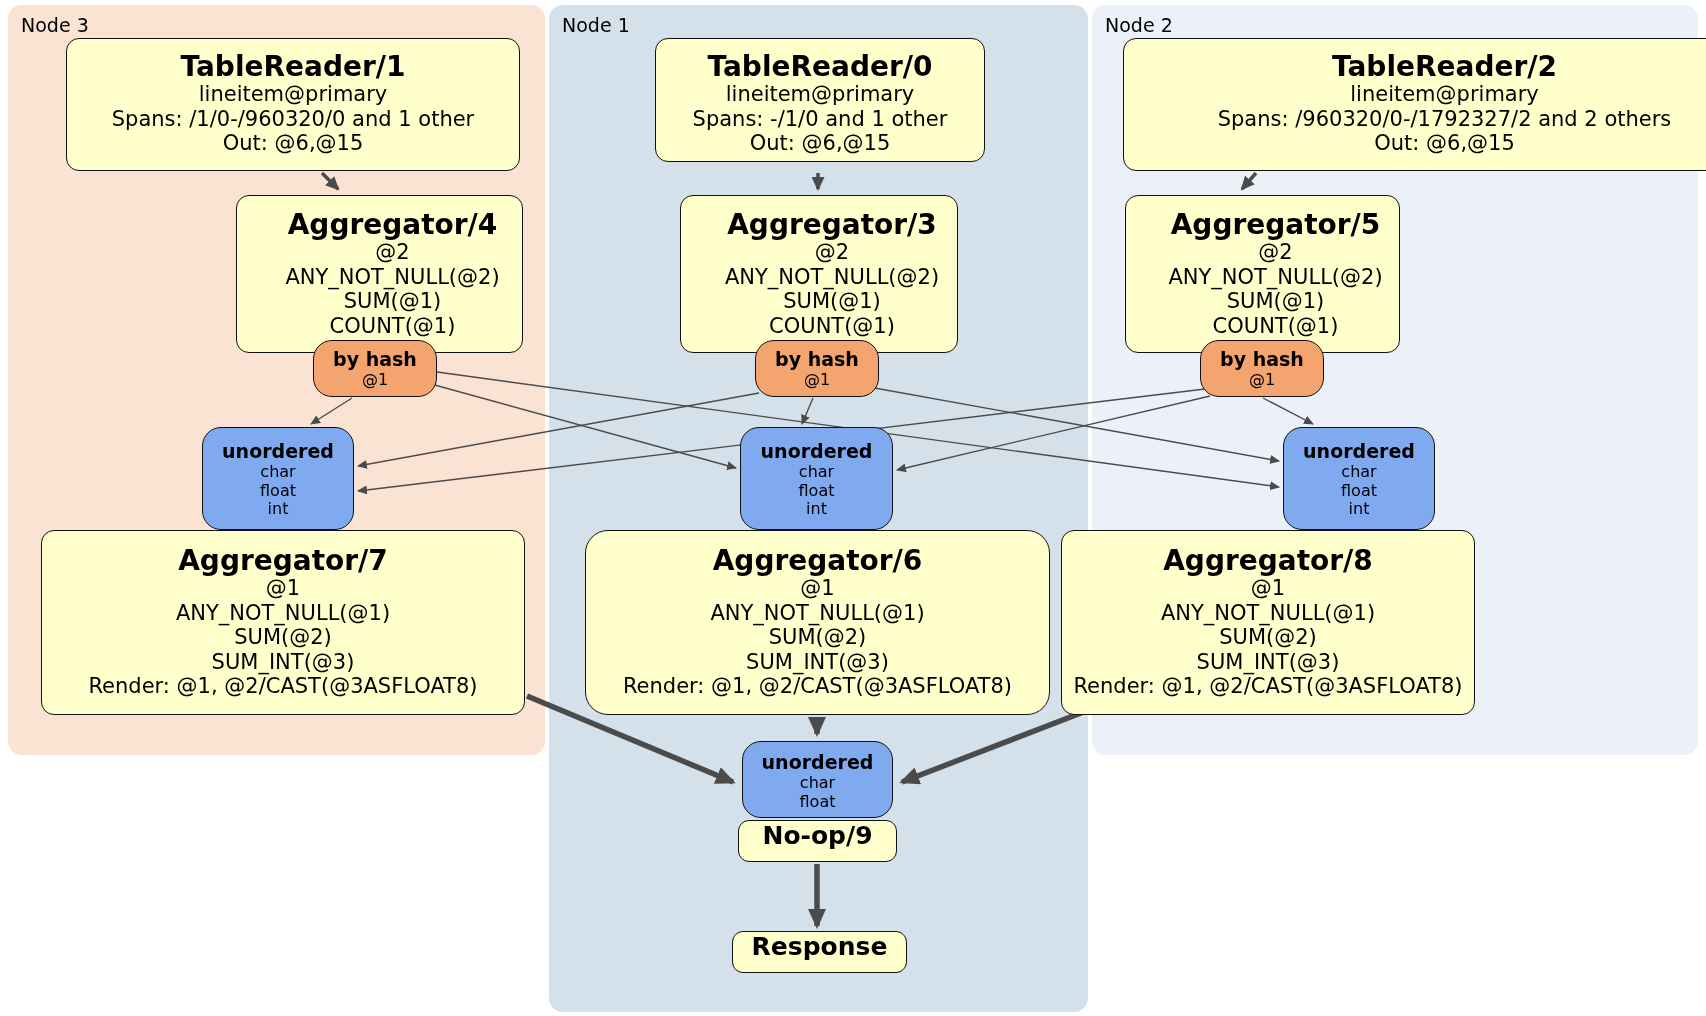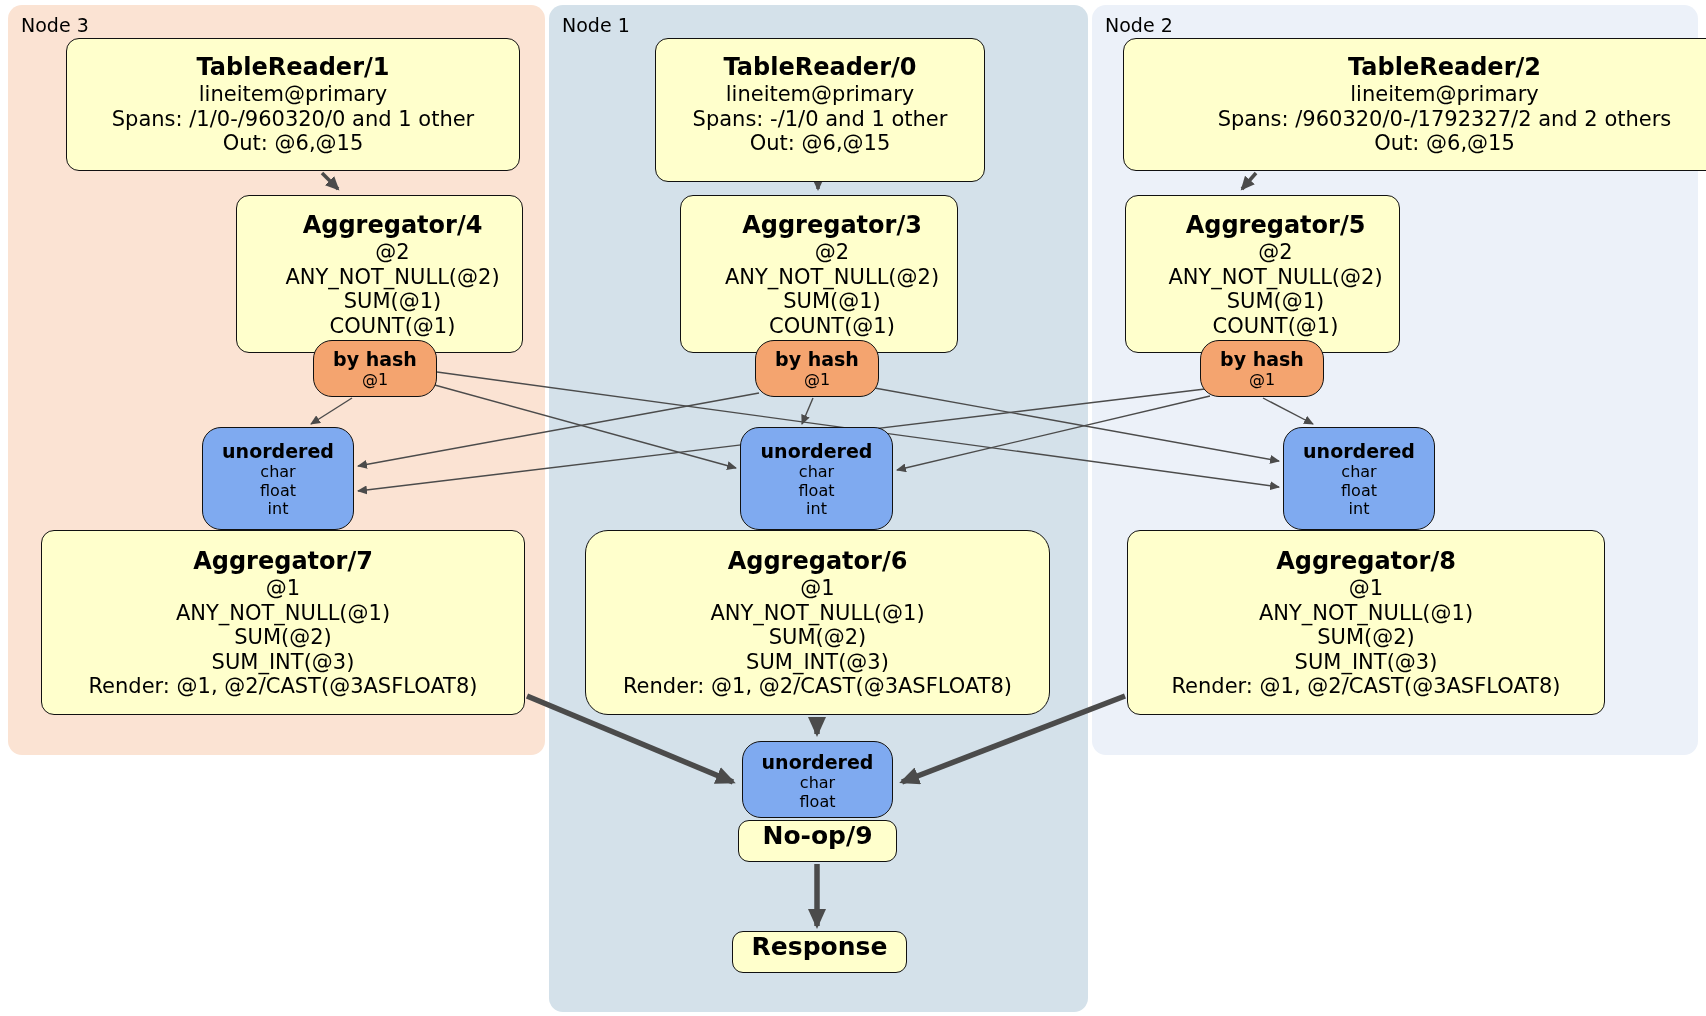--- a/index.html
+++ b/index.html
@@ -7,21 +7,21 @@
     position:relative;width:1706px;height:1016px;overflow:hidden;
     font-family:"DejaVu Sans","Liberation Sans",sans-serif;color:#000;
   }
   .panel{position:absolute;border-radius:14px;z-index:0;}
   .panel-label{font-size:19px;padding:9px 0 0 13px;color:#000;}
   #edges{position:absolute;left:0;top:0;z-index:1;}
   .box{
     position:absolute;background:#ffffcc;border:1.7px solid #111;
     border-radius:13px;text-align:center;z-index:2;box-sizing:border-box;
   }
-  .box .title{font-weight:bold;font-size:24px;line-height:30px;white-space:nowrap;}
+  .box .title{font-weight:bold;font-size:28px;line-height:30px;white-space:nowrap;}
   .box .line{font-size:21px;line-height:24.5px;white-space:nowrap;}
   .tr{padding-top:13px;}
   .agg-pre{padding-top:14px;padding-left:26px;}
   .agg-final{padding-top:15px;}
   .router{
     position:absolute;background:#f4a46f;border:1.7px solid #111;border-radius:19px;
     text-align:center;z-index:3;box-sizing:border-box;padding-top:6px;
   }
   .router .rtitle{font-weight:bold;font-size:19px;line-height:24px;}
   .router .rline{font-size:16px;line-height:18px;}
@@ -121,21 +121,21 @@
 
   <div class="box agg-final" style="left:41px;top:530px;width:484px;height:185px;">
     <div class="title">Aggregator/7</div>
     <div class="line">@1</div>
     <div class="line">ANY_NOT_NULL(@1)</div>
     <div class="line">SUM(@2)</div>
     <div class="line">SUM_INT(@3)</div>
     <div class="line">Render: @1, @2/CAST(@3ASFLOAT8)</div>
   </div>
 
-  <div class="box tr" style="left:655px;top:38px;width:330px;height:144px;">
+  <div class="box tr" style="left:655px;top:38px;width:330px;height:124px;">
     <div class="title">TableReader/0</div>
     <div class="line">lineitem@primary</div>
     <div class="line">Spans: -/1/0 and 1 other</div>
     <div class="line">Out: @6,@15</div>
   </div>
 
   <div class="box agg-pre" style="left:680px;top:195px;width:278px;height:158px;">
     <div class="title">Aggregator/3</div>
     <div class="line">@2</div>
     <div class="line">ANY_NOT_NULL(@2)</div>
@@ -184,21 +184,21 @@
     <div class="rline">@1</div>
   </div>
 
   <div class="sync" style="left:1283px;top:427px;width:152px;height:103px;">
     <div class="rtitle">unordered</div>
     <div class="rline">char</div>
     <div class="rline">float</div>
     <div class="rline">int</div>
   </div>
 
-  <div class="box agg-final" style="left:1127px;top:530px;width:478px;height:185px;">
+  <div class="box agg-final" style="left:1061px;top:530px;width:414px;height:185px;">
     <div class="title">Aggregator/8</div>
     <div class="line">@1</div>
     <div class="line">ANY_NOT_NULL(@1)</div>
     <div class="line">SUM(@2)</div>
     <div class="line">SUM_INT(@3)</div>
     <div class="line">Render: @1, @2/CAST(@3ASFLOAT8)</div>
   </div>
 
   <div class="sync out" style="left:742px;top:741px;width:151px;height:77px;">
     <div class="rtitle">unordered</div>

